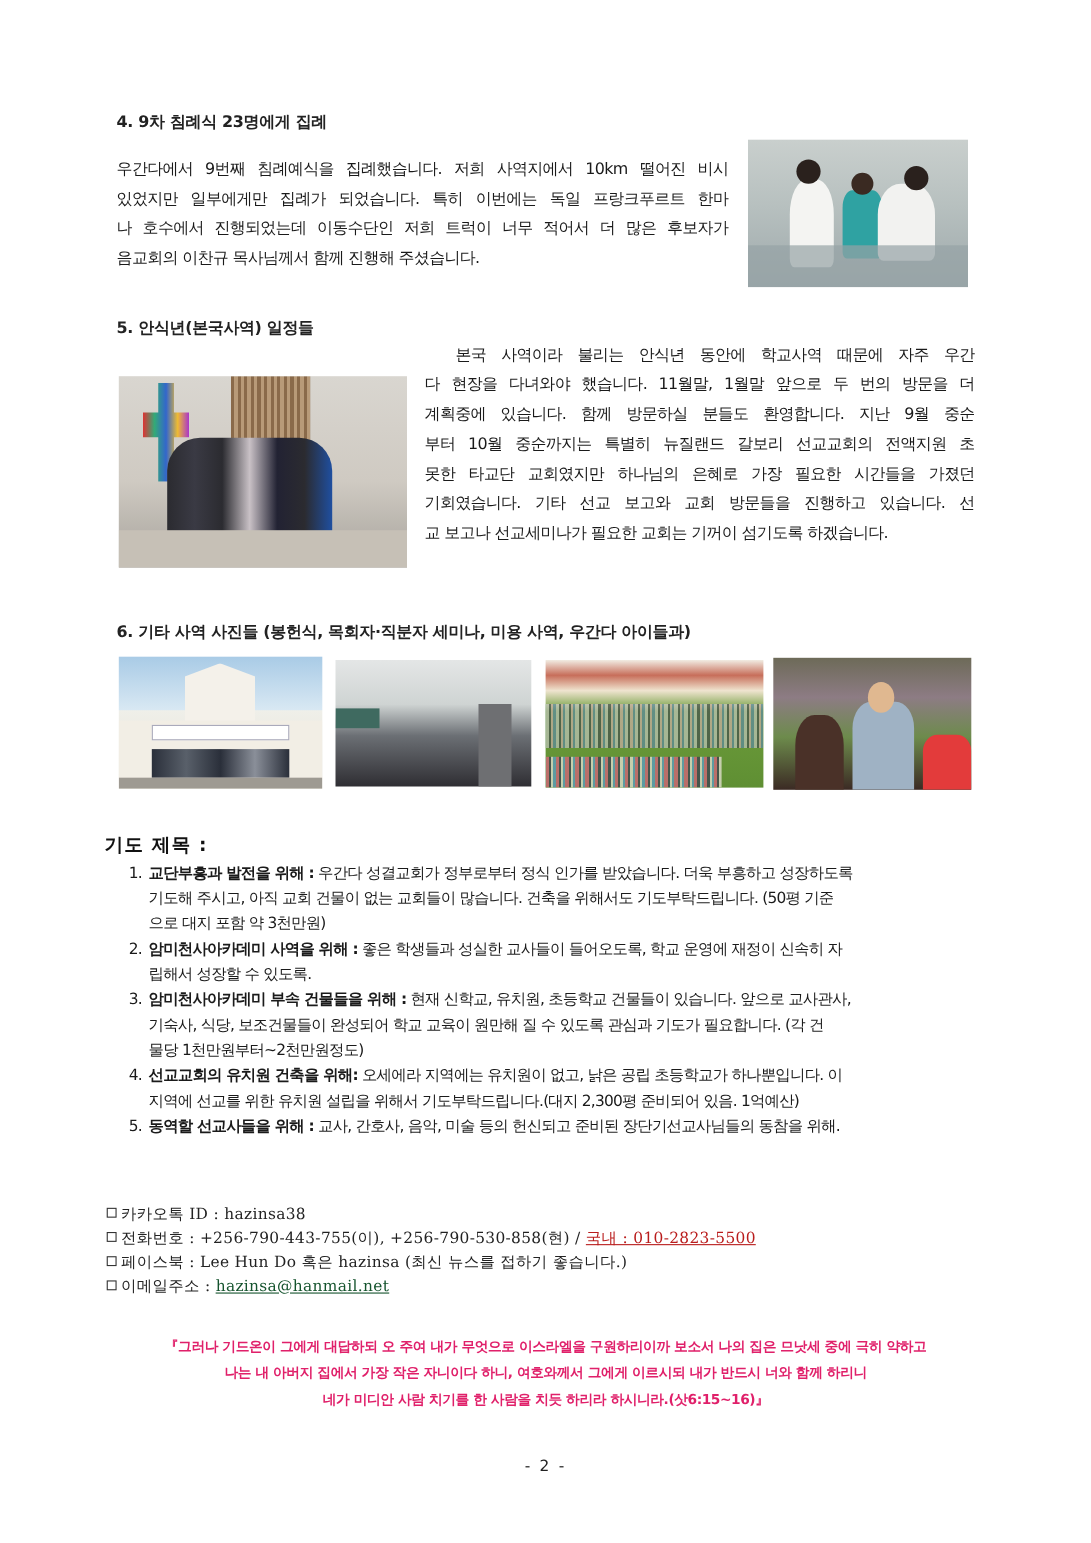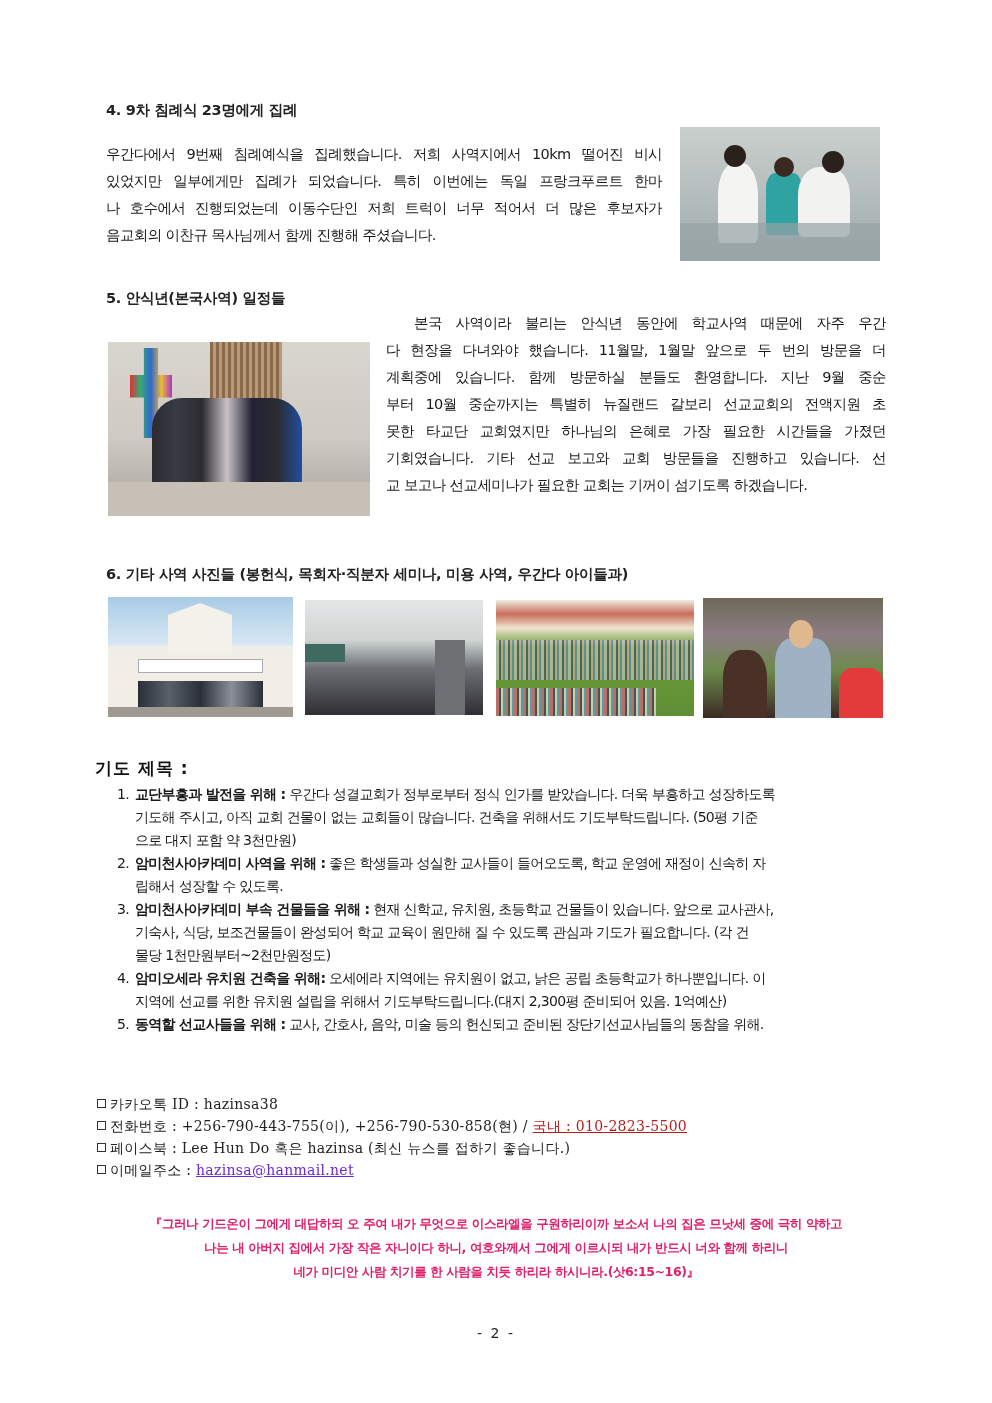--- a/index.html
+++ b/index.html
@@ -34,21 +34,21 @@
   .prayer { font-family: "DejaVu Sans", sans-serif; font-size: 14px; line-height: 23px; color: #1a1a1a; letter-spacing: -0.7px; }
   .prayer .item { display: block; }
   .prayer .l { display: block; white-space: nowrap; }
   .prayer .num { display: inline-block; width: 18px; }
   .prayer .b { font-weight: bold; }
   .prayer .indent { padding-left: 18px; }
 
   .contact { font-family: "DejaVu Serif", serif; font-size: 14px; line-height: 22px; color: #222; letter-spacing: 0.3px; white-space: nowrap; }
   .contact .box { display: inline-block; width: 9px; height: 9px; border: 1px solid #333; margin-right: 4px; vertical-align: 1px; }
   .contact a.link { color: #b91c1c; text-decoration: underline; }
-  .contact a.mail { color: #6d28d9; text-decoration: underline; }
+  .contact a.mail { color: #14532d; text-decoration: underline; }
 
   .verse { font-size: 12.5px; line-height: 24px; color: #e0206a; text-align: center; font-weight: bold; letter-spacing: -0.4px; }
   .verse .l { display: block; white-space: nowrap; }
 
   .pageno { font-size: 14px; color: #222; text-align: center; letter-spacing: 2px; }
 </style>
 </head>
 <body>
 
 <div class="abs heading" style="left:106px; top:101px;">4. 9차 침례식 23명에게 집례</div>
@@ -126,21 +126,21 @@
   <div class="item">
     <span class="l"><span class="num">2.</span><span class="b">암미천사아카데미 사역을 위해 :</span><span> 좋은 학생들과 성실한 교사들이 들어오도록, 학교 운영에 재정이 신속히 자</span></span>
     <span class="l indent">립해서 성장할 수 있도록.</span>
   </div>
   <div class="item">
     <span class="l"><span class="num">3.</span><span class="b">암미천사아카데미 부속 건물들을 위해 :</span><span> 현재 신학교, 유치원, 초등학교 건물들이 있습니다. 앞으로 교사관사,</span></span>
     <span class="l indent">기숙사, 식당, 보조건물들이 완성되어 학교 교육이 원만해 질 수 있도록 관심과 기도가 필요합니다. (각 건</span>
     <span class="l indent">물당 1천만원부터~2천만원정도)</span>
   </div>
   <div class="item">
-    <span class="l"><span class="num">4.</span><span class="b">암미오세라 유치원 건축을 위해:</span><span> 오세에라 지역에는 유치원이 없고, 낡은 공립 초등학교가 하나뿐입니다. 이</span></span>
+    <span class="l"><span class="num">4.</span><span class="b">선교교회의 유치원 건축을 위해:</span><span> 오세에라 지역에는 유치원이 없고, 낡은 공립 초등학교가 하나뿐입니다. 이</span></span>
     <span class="l indent">지역에 선교를 위한 유치원 설립을 위해서 기도부탁드립니다.(대지 2,300평 준비되어 있음. 1억예산)</span>
   </div>
   <div class="item">
     <span class="l"><span class="num">5.</span><span class="b">동역할 선교사들을 위해 :</span><span> 교사, 간호사, 음악, 미술 등의 헌신되고 준비된 장단기선교사님들의 동참을 위해.</span></span>
   </div>
 </div>
 
 <div class="abs contact" style="left:97px; top:1093px;">
   <div><span class="box"></span><span>카카오톡 ID : </span><span>hazinsa38</span></div>
   <div><span class="box"></span><span>전화번호 : </span><span>+256-790-443-755(이), +256-790-530-858(현) / </span><a class="link" href="#">국내 : 010-2823-5500</a></div>

